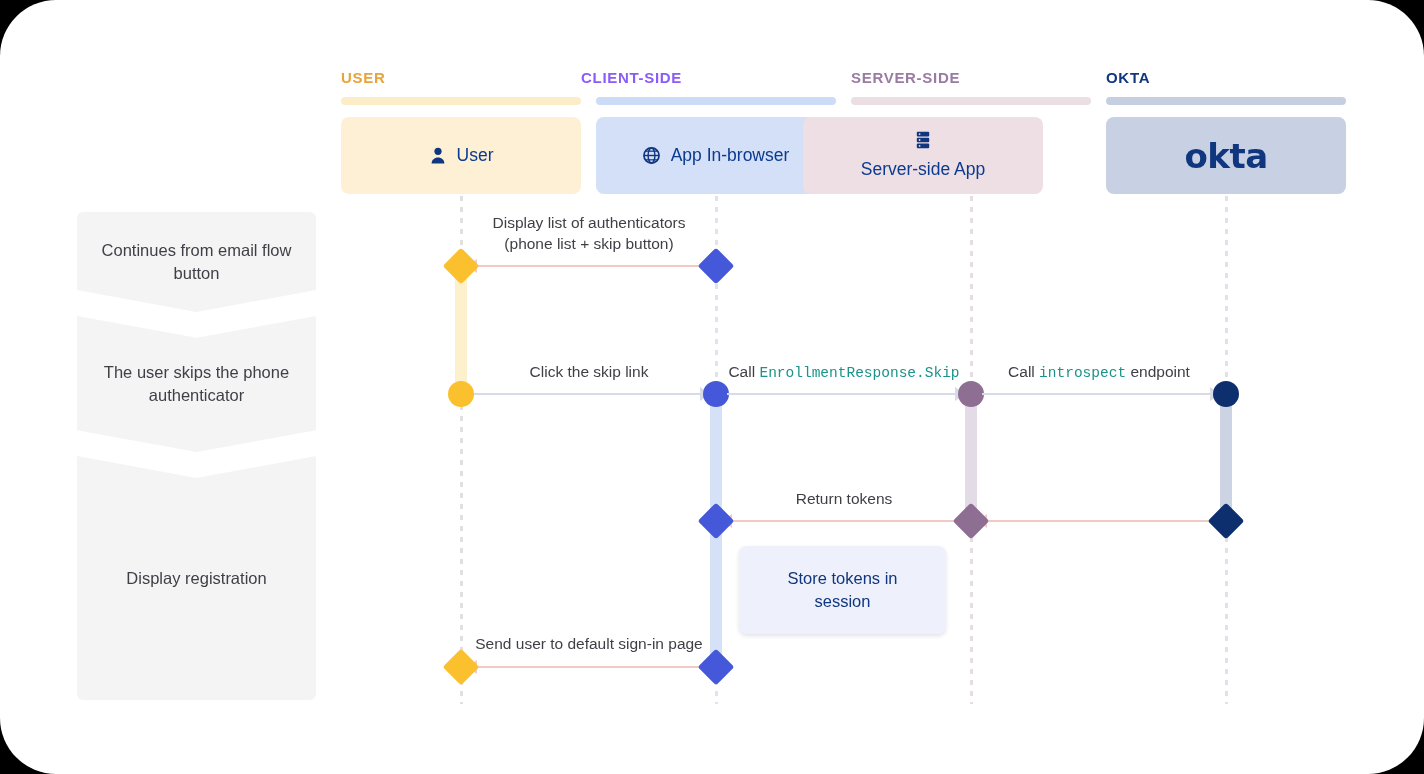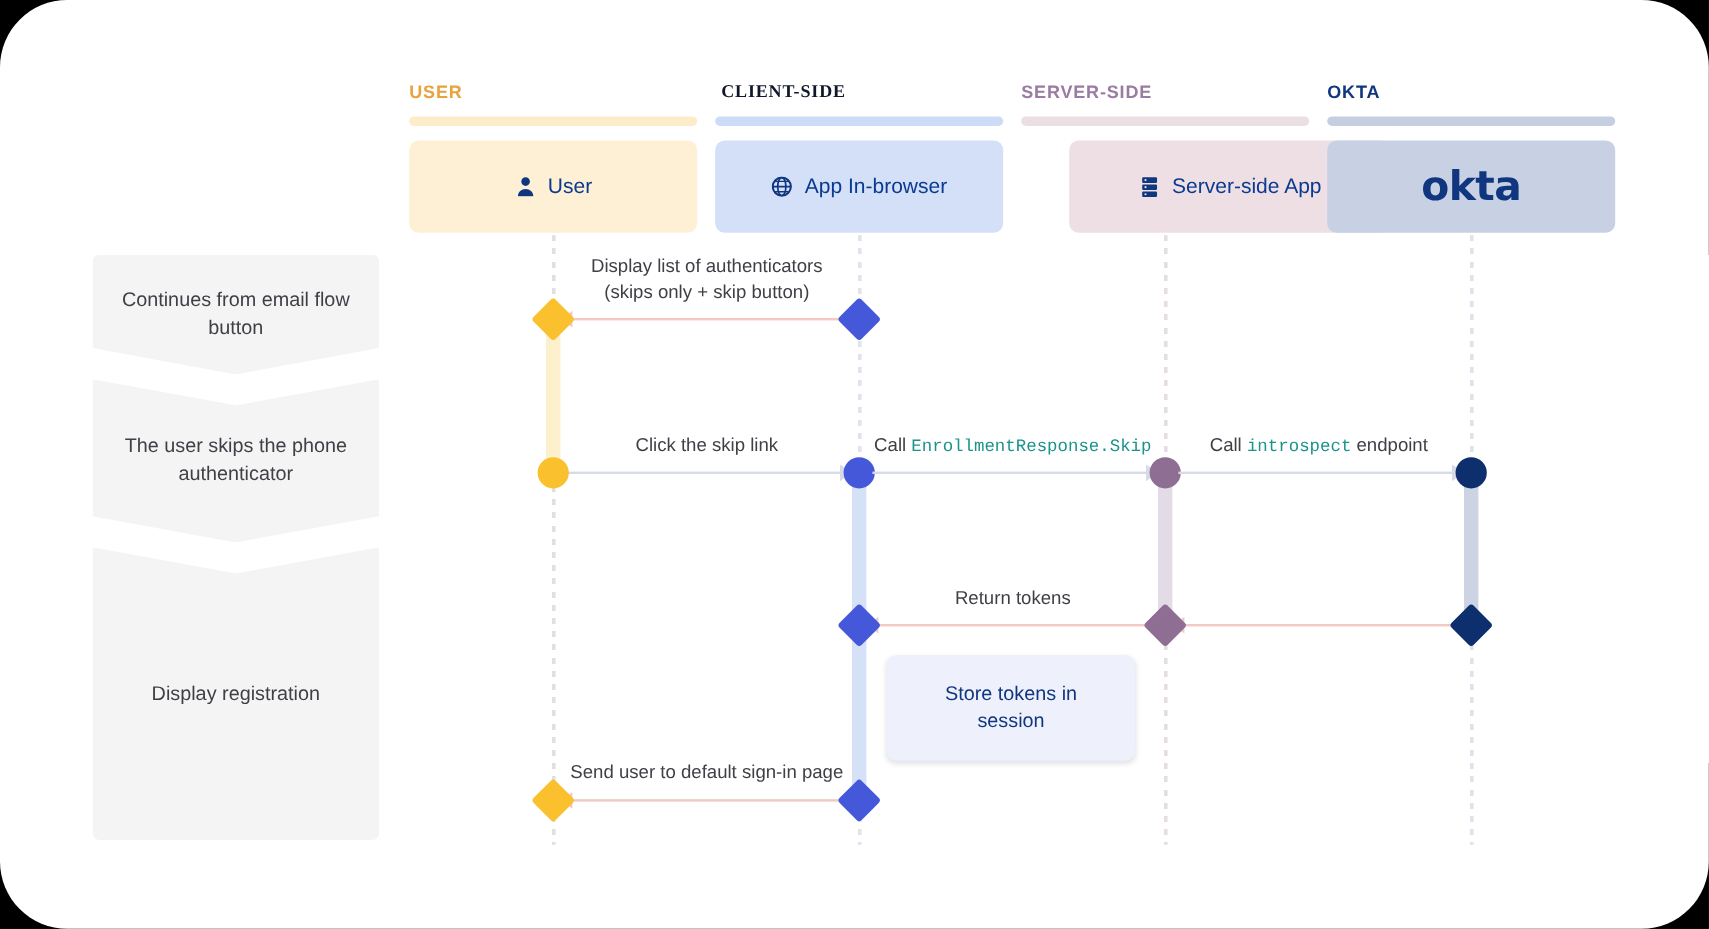--- a/index.html
+++ b/index.html
@@ -195,38 +195,38 @@
   <div class="col-box" style="left:341px;width:240px;background:#fdf0d5;">
     <span class="ico">
       <svg width="16" height="17" viewBox="0 0 16 17">
           <circle cx="8" cy="4.3" r="3.6" fill="#10367f"></circle>
           <path d="M1.6 16.5c0-3.7 2.9-6.1 6.4-6.1s6.4 2.4 6.4 6.1z" fill="#10367f"></path>
         </svg>
     </span>
     <span>User</span>
   </div>
 
-  <div class="col-title" style="left:601px;color:#0f172a;font-family:Liberation Serif, serif;">CLIENT-SIDE</div>
+  <div class="col-title" style="left:581px;color:#8b5cf6;">CLIENT-SIDE</div>
   <div class="col-accent" style="left:596px;width:240px;background:#ccdcf7;"></div>
   <div class="col-box" style="left:596px;width:240px;background:#d3e0f8;">
     <span class="ico">
       <svg width="17" height="17" viewBox="0 0 18 18">
           <circle cx="9" cy="9" r="8" fill="none" stroke="#10367f" stroke-width="1.8"></circle>
           <ellipse cx="9" cy="9" rx="3.6" ry="8" fill="none" stroke="#10367f" stroke-width="1.5"></ellipse>
           <line x1="1" y1="9" x2="17" y2="9" stroke="#10367f" stroke-width="1.5"></line>
           <line x1="2.4" y1="4.4" x2="15.6" y2="4.4" stroke="#10367f" stroke-width="1.3"></line>
           <line x1="2.4" y1="13.6" x2="15.6" y2="13.6" stroke="#10367f" stroke-width="1.3"></line>
         </svg>
     </span>
     <span>App In-browser</span>
   </div>
 
   <div class="col-title" style="left:851px;color:#9a7ca3;">SERVER-SIDE</div>
   <div class="col-accent" style="left:851px;width:240px;background:#ecdfe4;"></div>
-  <div class="col-box" style="left:891px;width:268px;background:#eedfe4;">
+  <div class="col-box" style="left:803px;width:240px;background:#eedfe4;flex-direction:column;">
     <span class="ico">
       <svg width="14" height="18" viewBox="0 0 14 18">
           <rect x="0.8" y="0.8" width="12.4" height="4.6" rx="1" fill="#10367f"></rect>
           <rect x="0.8" y="6.7" width="12.4" height="4.6" rx="1" fill="#10367f"></rect>
           <rect x="0.8" y="12.6" width="12.4" height="4.6" rx="1" fill="#10367f"></rect>
           <circle cx="3.6" cy="3.1" r="0.9" fill="#eedfe4"></circle>
           <circle cx="3.6" cy="9" r="0.9" fill="#eedfe4"></circle>
           <circle cx="3.6" cy="14.9" r="0.9" fill="#eedfe4"></circle>
         </svg>
     </span>
@@ -245,21 +245,21 @@
   <div class="lifeline" style="left:1225px;background:repeating-linear-gradient(to bottom,#dfe2ea 0 5px,transparent 5px 11px);"></div>
 
   <div class="activation" style="left:455px;top:266px;height:128px;background:#fdf0cd;"></div>
   <div class="activation" style="left:710px;top:394px;height:128px;background:#d4e1f7;"></div>
   <div class="activation" style="left:710px;top:520px;height:148px;background:#d4e1f7;"></div>
   <div class="activation" style="left:965px;top:394px;height:128px;background:#e3dbe6;"></div>
   <div class="activation" style="left:1220px;top:394px;height:128px;background:#ccd3e3;"></div>
 
   <div class="msg-label two-line" style="left:461px;top:212px;width:256px;">
     <div>Display list of authenticators</div>
-    <div>(skips only + skip button)</div>
+    <div>(phone list + skip button)</div>
   </div>
   <div class="msg-line" style="left:472px;top:265px;width:234px;background:#f2c9c4;"></div>
   <div class="arrowhead" style="left:467px;top:259px;border-top:7px solid transparent;border-bottom:7px solid transparent;border-right:10px solid #f2c9c4;"></div>
   <div class="node diamond" style="left:448px;top:253px;background:#fbc02d;"></div>
   <div class="node diamond" style="left:703px;top:253px;background:#4558d9;"></div>
 
   <div class="msg-label" style="left:461px;top:361px;width:256px;">Click the skip link</div>
   <div class="msg-line" style="left:472px;top:393px;width:234px;background:#d7dbe6;"></div>
   <div class="arrowhead" style="left:700px;top:387px;border-top:7px solid transparent;border-bottom:7px solid transparent;border-left:10px solid #d7dbe6;"></div>
   <div class="node circle" style="left:448px;top:381px;background:#fbc02d;"></div>

